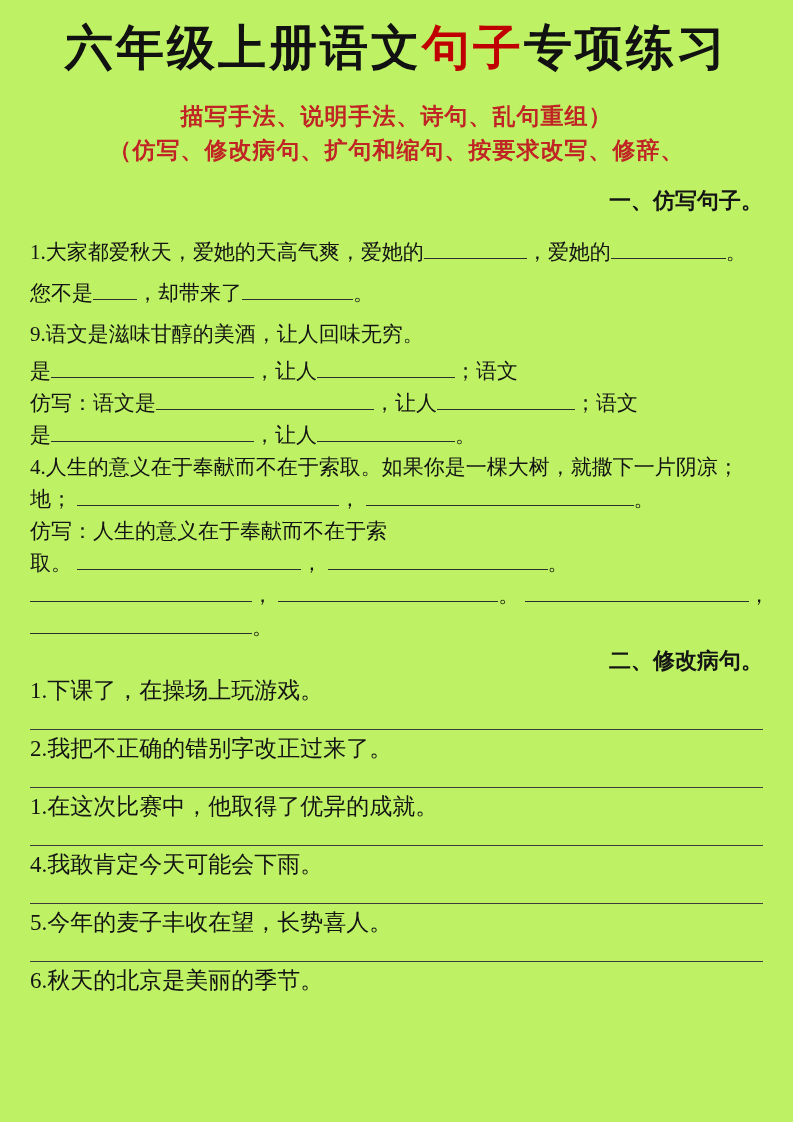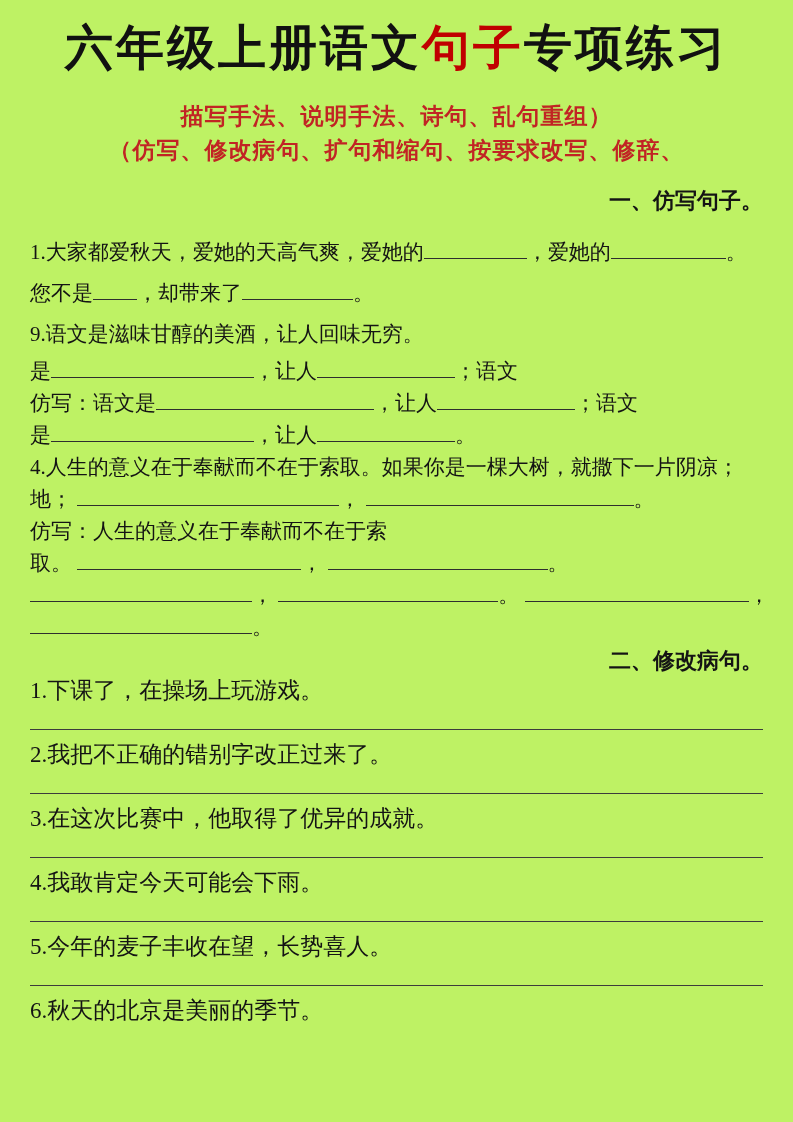--- a/index.html
+++ b/index.html
@@ -54,21 +54,21 @@
     height: 2px;
     vertical-align: baseline;
   }
   #s2-heading { margin-top: 4px; line-height: 28px; }
   #s2-items { font-size: 23px; }
   .s2-item .s2-text {
     line-height: 28px;
     margin-top: 2px;
     white-space: nowrap;
   }
-  .s2-item + .s2-item .s2-text { margin-top: 11px; }
+  .s2-item + .s2-item .s2-text { margin-top: 5px; }
   .s2-rule {
     margin-top: 24px;
     border-top: 1.5px solid #3c3c3c;
     width: 100%;
     height: 0;
   }
   .s2-item:last-child .s2-rule { display: none; }
 </style>
 </head>
 <body>
@@ -104,21 +104,21 @@
   <div id="s2-items">
       <div class="s2-item">
         <div class="s2-text">1.下课了，在操场上玩游戏。</div>
         <div class="s2-rule"></div>
       </div>
       <div class="s2-item">
         <div class="s2-text">2.我把不正确的错别字改正过来了。</div>
         <div class="s2-rule"></div>
       </div>
       <div class="s2-item">
-        <div class="s2-text">3.在这次比赛中，他取得了优异的成就。</div>
+        <div class="s2-text">1.在这次比赛中，他取得了优异的成就。</div>
         <div class="s2-rule"></div>
       </div>
       <div class="s2-item">
         <div class="s2-text">4.我敢肯定今天可能会下雨。</div>
         <div class="s2-rule"></div>
       </div>
       <div class="s2-item">
         <div class="s2-text">5.今年的麦子丰收在望，长势喜人。</div>
         <div class="s2-rule"></div>
       </div>

